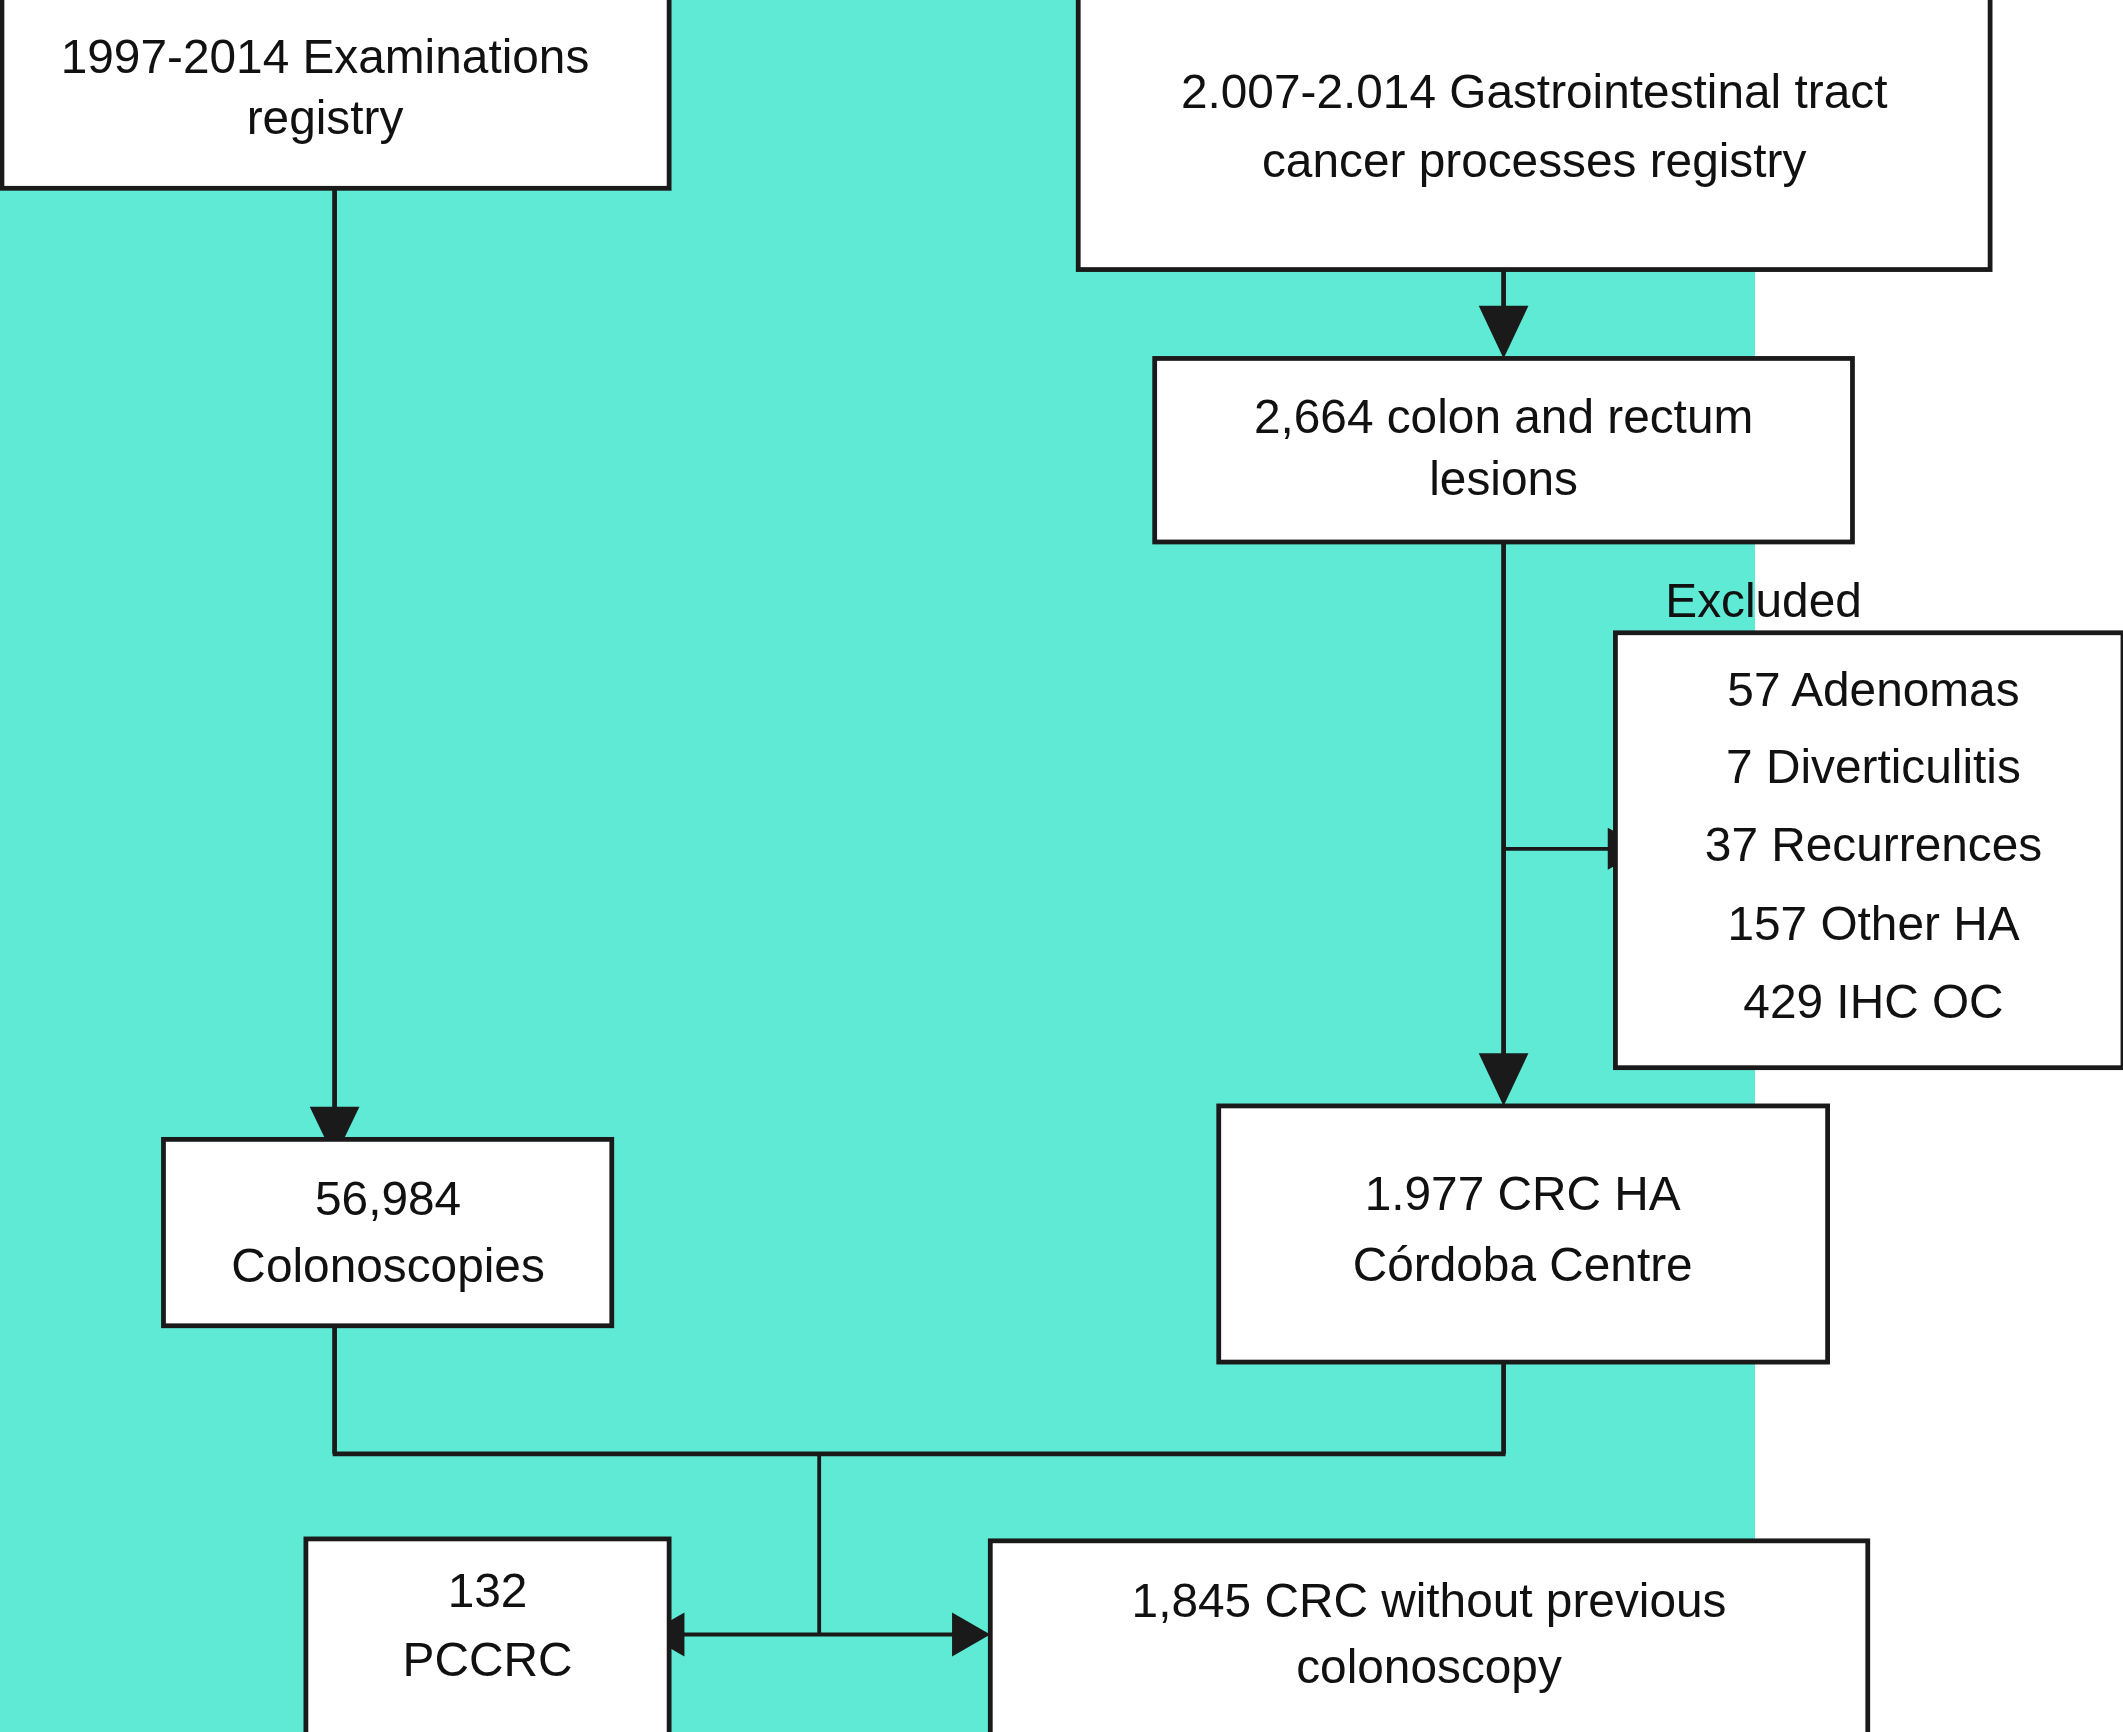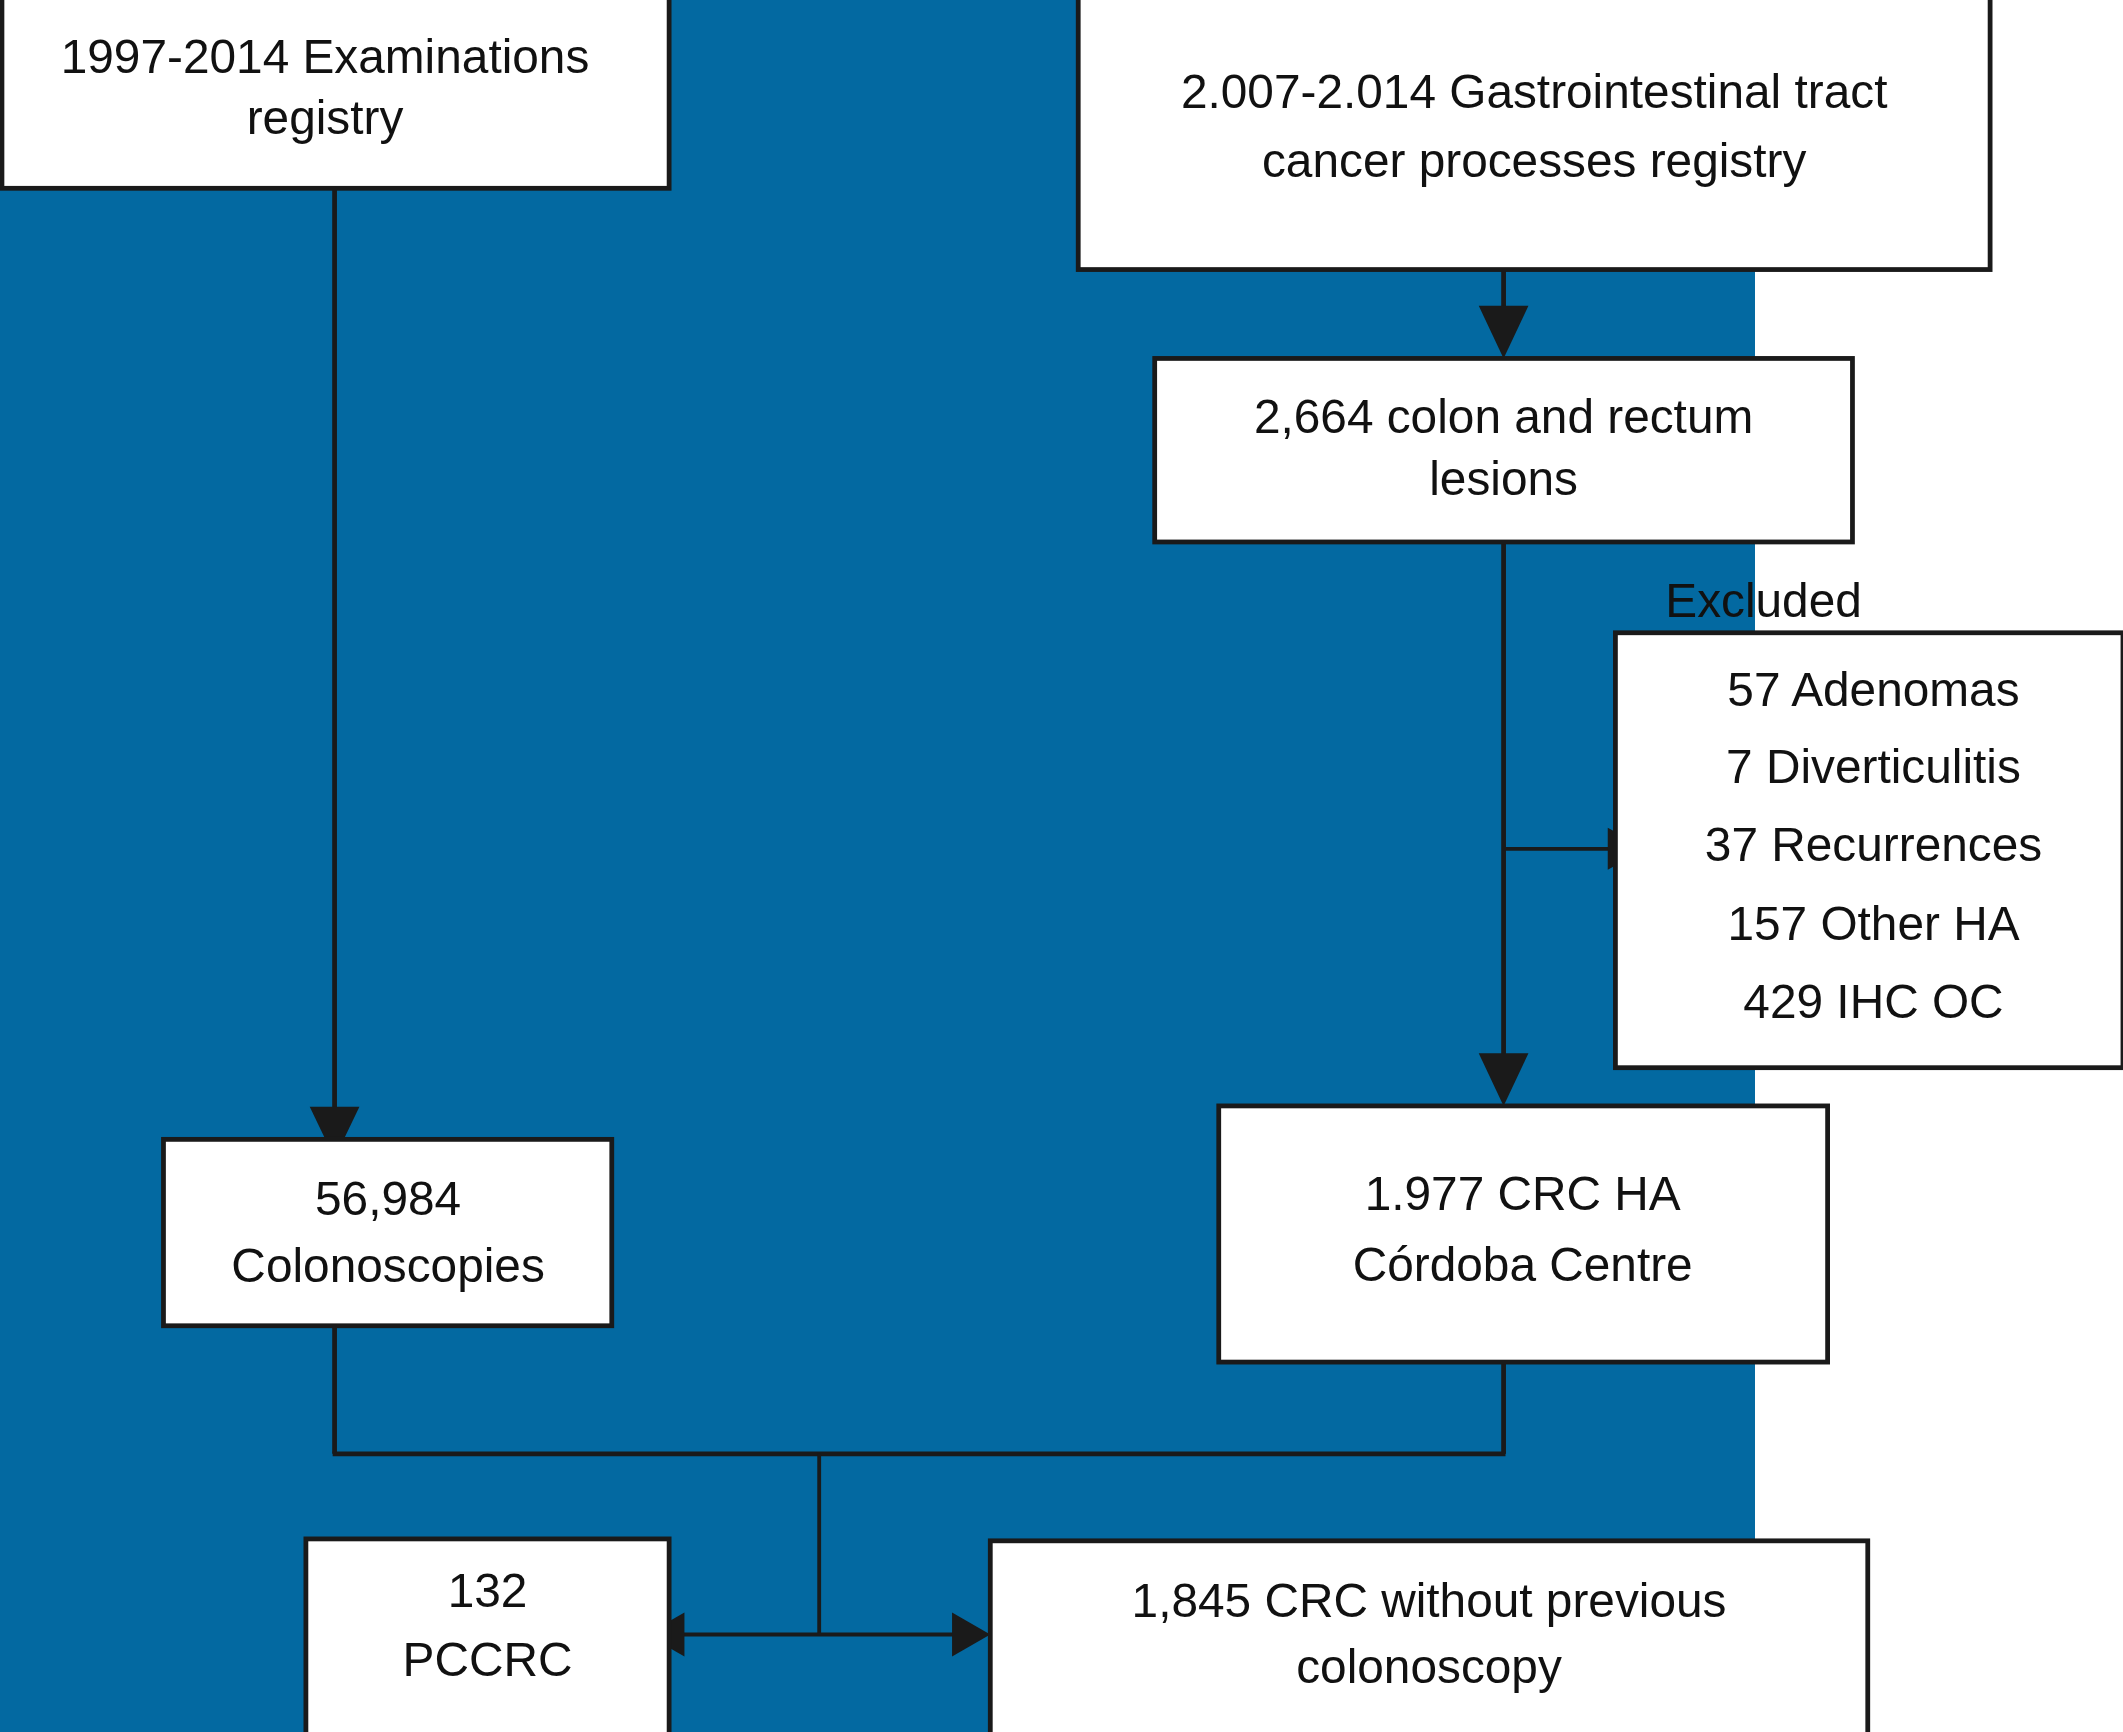--- a/index.html
+++ b/index.html
@@ -4,21 +4,21 @@
 <style>
   html, body {
     margin: 0;
     padding: 0;
     background: #ffffff;
   }
   #chart-root {
     position: relative;
     width: 1755px;
     height: 1732px;
-    background: #0369a1;
+    background: #5eead4;
     font-family: "Liberation Sans", sans-serif;
   }
   svg#flow {
     position: absolute;
     inset: 0;
     width: 2123px;
     height: 1732px;
     display: block;
   }
   .node-rect {

